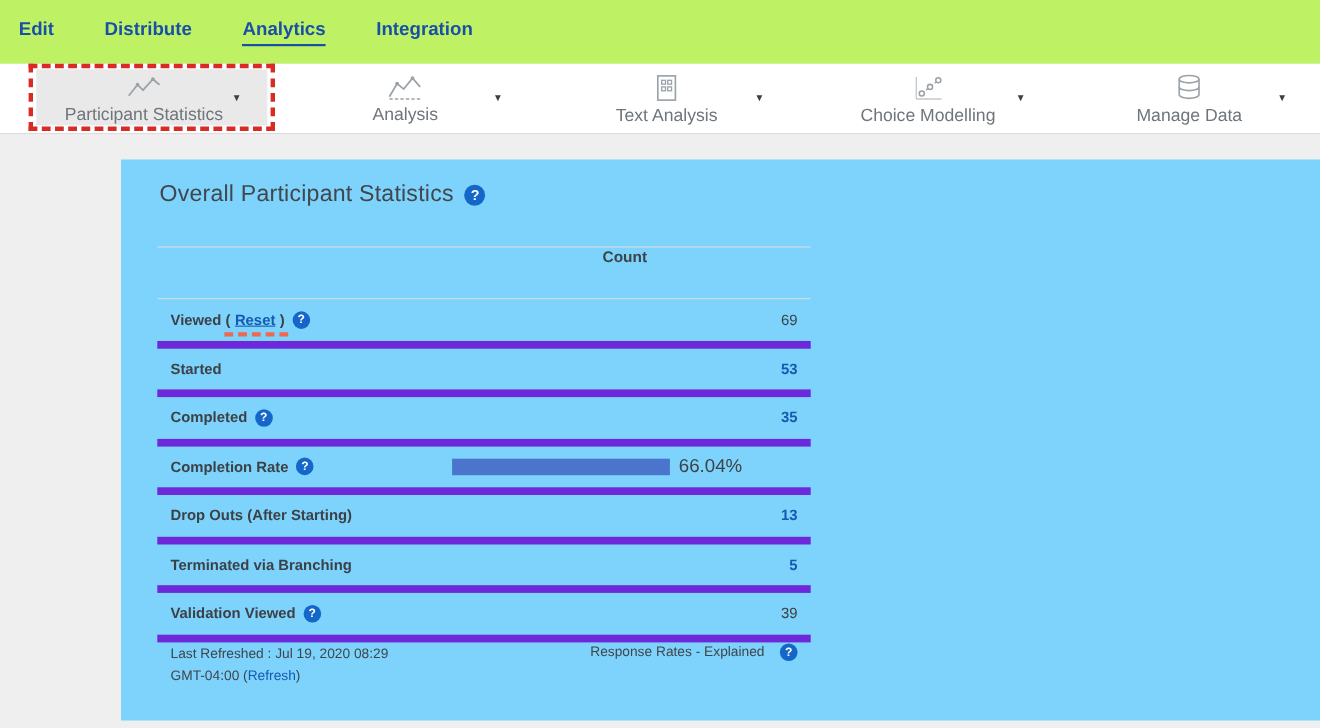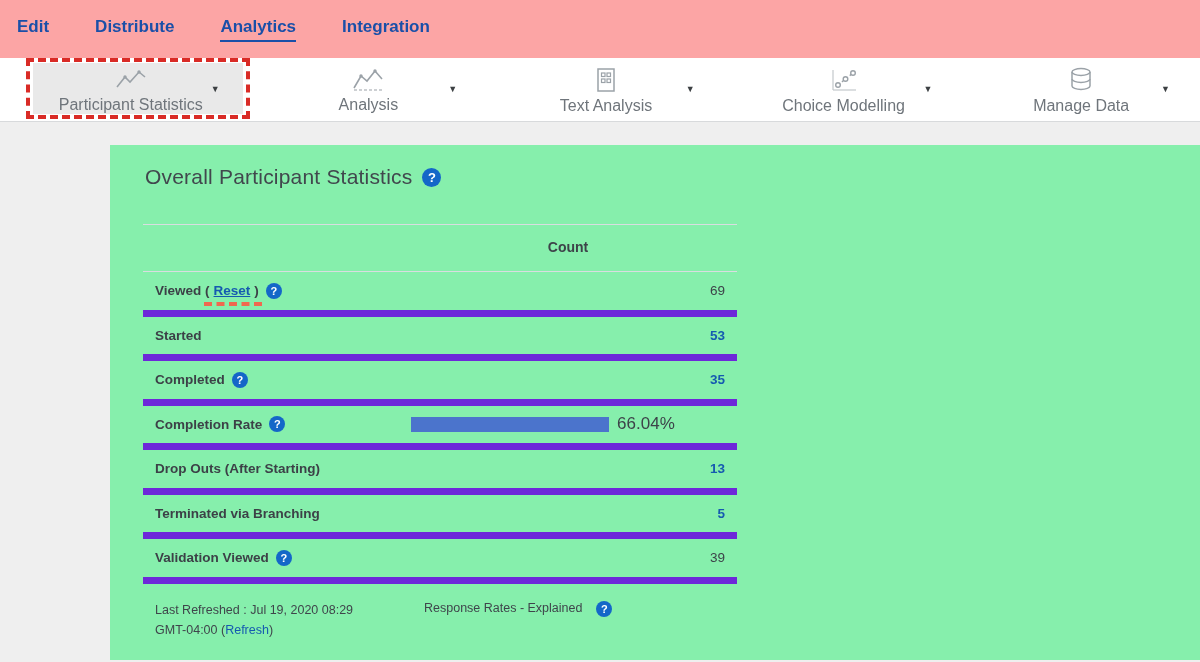--- a/index.html
+++ b/index.html
@@ -4,21 +4,21 @@
 <style>
   * { box-sizing: border-box; margin: 0; padding: 0; }
   html,body { width:1200px; height:662px; overflow:hidden; }
   body {
     font-family: "Liberation Sans", sans-serif;
     background:#efefef;
     color:#3d4349;
   }
   
   .topnav {
-    background:#fca5a5; height:58px;
+    background:#bef264; height:58px;
     display:flex; align-items:center; gap:46px;
     padding-left:17px;
   }
   .nav-item {
     color:#1a4fa8; font-size:17px; font-weight:600;
     padding-bottom:3px; cursor:pointer; border-bottom:2px solid transparent;
   }
   .nav-item.active { border-bottom-color:#1a4fa8; }
 
   
@@ -33,38 +33,38 @@
   .tb-label { font-size:16px; color:#6f757b; font-weight:500; white-space:nowrap; }
   .caret { position:absolute; z-index:2; right:30px; top:26px; font-size:9px; color:#3c4043; }
   .sel-bg { position:absolute; left:21px; right:7px; top:5px; bottom:8px; background:#e9e9e9; }
   .ann-rect { position:absolute; left:14px; right:0; top:0; bottom:3px;
     border:4px dashed #d92b26; pointer-events:none; z-index:3; }
   .tb-icon svg { display:block; }
 
   
   .card {
     margin:23px 0 0 110px;
-    background:#86efac;
+    background:#7dd3fc;
     min-height:510px;
     padding:20px 40px 20px 33px;
   }
   .title-row { display:flex; align-items:center; gap:10px; margin-left:2px; }
   .page-title { font-size:21px; font-weight:400; color:#41474d; letter-spacing:.2px; }
 
   .help {
     display:inline-flex; align-items:center; justify-content:center;
     width:16px; height:16px; border-radius:50%;
     background:#1467c8; color:#fff; font-size:11px; font-weight:700;
     margin-left:7px; flex:0 0 auto; cursor:pointer;
   }
   .help.lg { width:19px; height:19px; font-size:13px; margin-left:0; }
 
   .stats-table { width:594px; margin-top:35px; }
   .thead {
-    display:flex; align-items:flex-end; height:48px; padding:16px 12px;
+    display:flex; align-items:flex-start; height:48px; padding:0 12px;
     border-top:1px solid #d9dde0; border-bottom:1px solid #d9dde0;
   }
   .thead .spacer { width:256px; }
   .count-h { flex:1; text-align:center; font-weight:700; font-size:14px; color:#3d4349; }
 
   .trow {
     display:flex; align-items:center; height:44.5px; padding:0 12px;
     border-bottom:7px solid #6d28d9; font-size:13.5px;
   }
   .tlabel { flex:1; display:flex; align-items:center; font-weight:700; color:#3c4147; }
@@ -75,21 +75,21 @@
   .reset-link { color:#155ab0; position:relative; cursor:pointer; margin:0 4px;text-decoration:underline; }
   .ann-underline {
     position:absolute; left:-10px; right:-12px; bottom:-8px; height:0;
     border-top:4px dashed #f0684f; pointer-events:none;
   }
 
   .bar-flex { display:flex; align-items:center; gap:8px; flex:1; }
   .bar-fill { height:15px; background:#4b74cc; }
   .bar-label { font-size:17px; font-weight:400; color:#3d4349; }
 
-  .tfoot { display:flex; margin-top:16px; padding:0 12px; font-size:12.5px; color:#3f454b; }
+  .tfoot { display:flex; padding:0 12px; font-size:12.5px; color:#3f454b;justify-content:space-between; }
   .f-left { flex:0 0 269px; line-height:1.6; }
   .f-right { display:flex; align-items:flex-start; gap:7px; padding-top:1px; }
   .link { color:#155ab0; cursor:pointer; }
 </style>
 </head>
 <body>
 
 <div class="topnav">
   <span class="nav-item">Edit</span>
   <span class="nav-item">Distribute</span>

